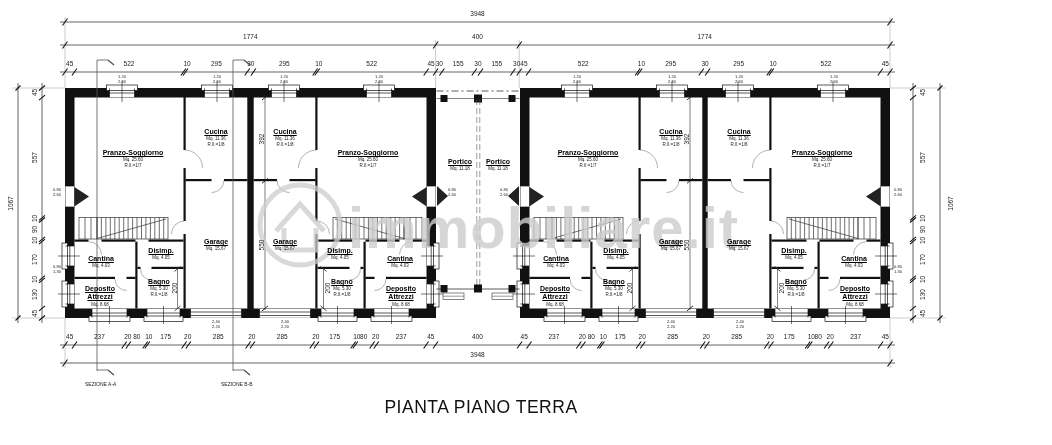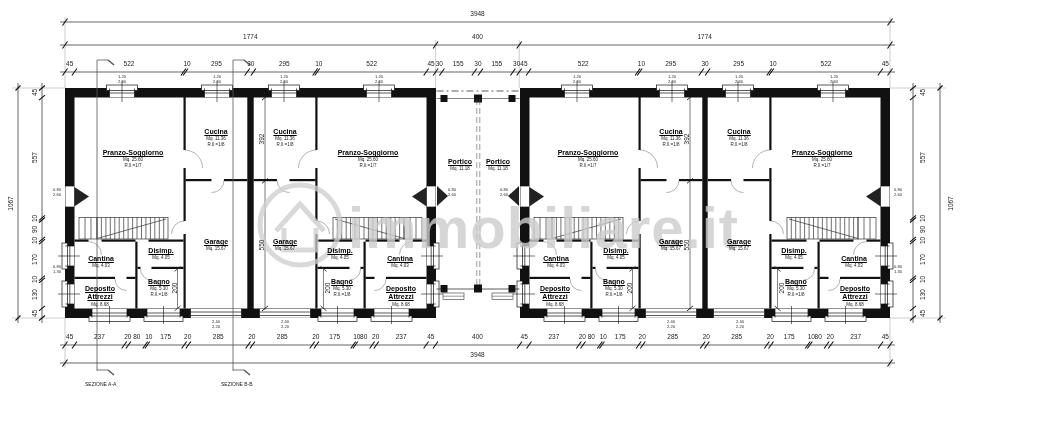--- a/index.html
+++ b/index.html
@@ -534,14 +534,15 @@
       <span>2.40</span>
       <span>2.20</span>
     </div>
 <div class="odim" style="left:740px;top:325px">
       <span>2.40</span>
       <span>2.20</span>
     </div>
 
 <div class="sez" style="left:85px;top:381px">SEZIONE A-A</div>
 <div class="sez" style="left:221px;top:381px">SEZIONE B-B</div>
+<div class="title" style="left:481px;top:397px">PIANTA PIANO TERRA</div>
 
 </div>
 
 </body></html>

